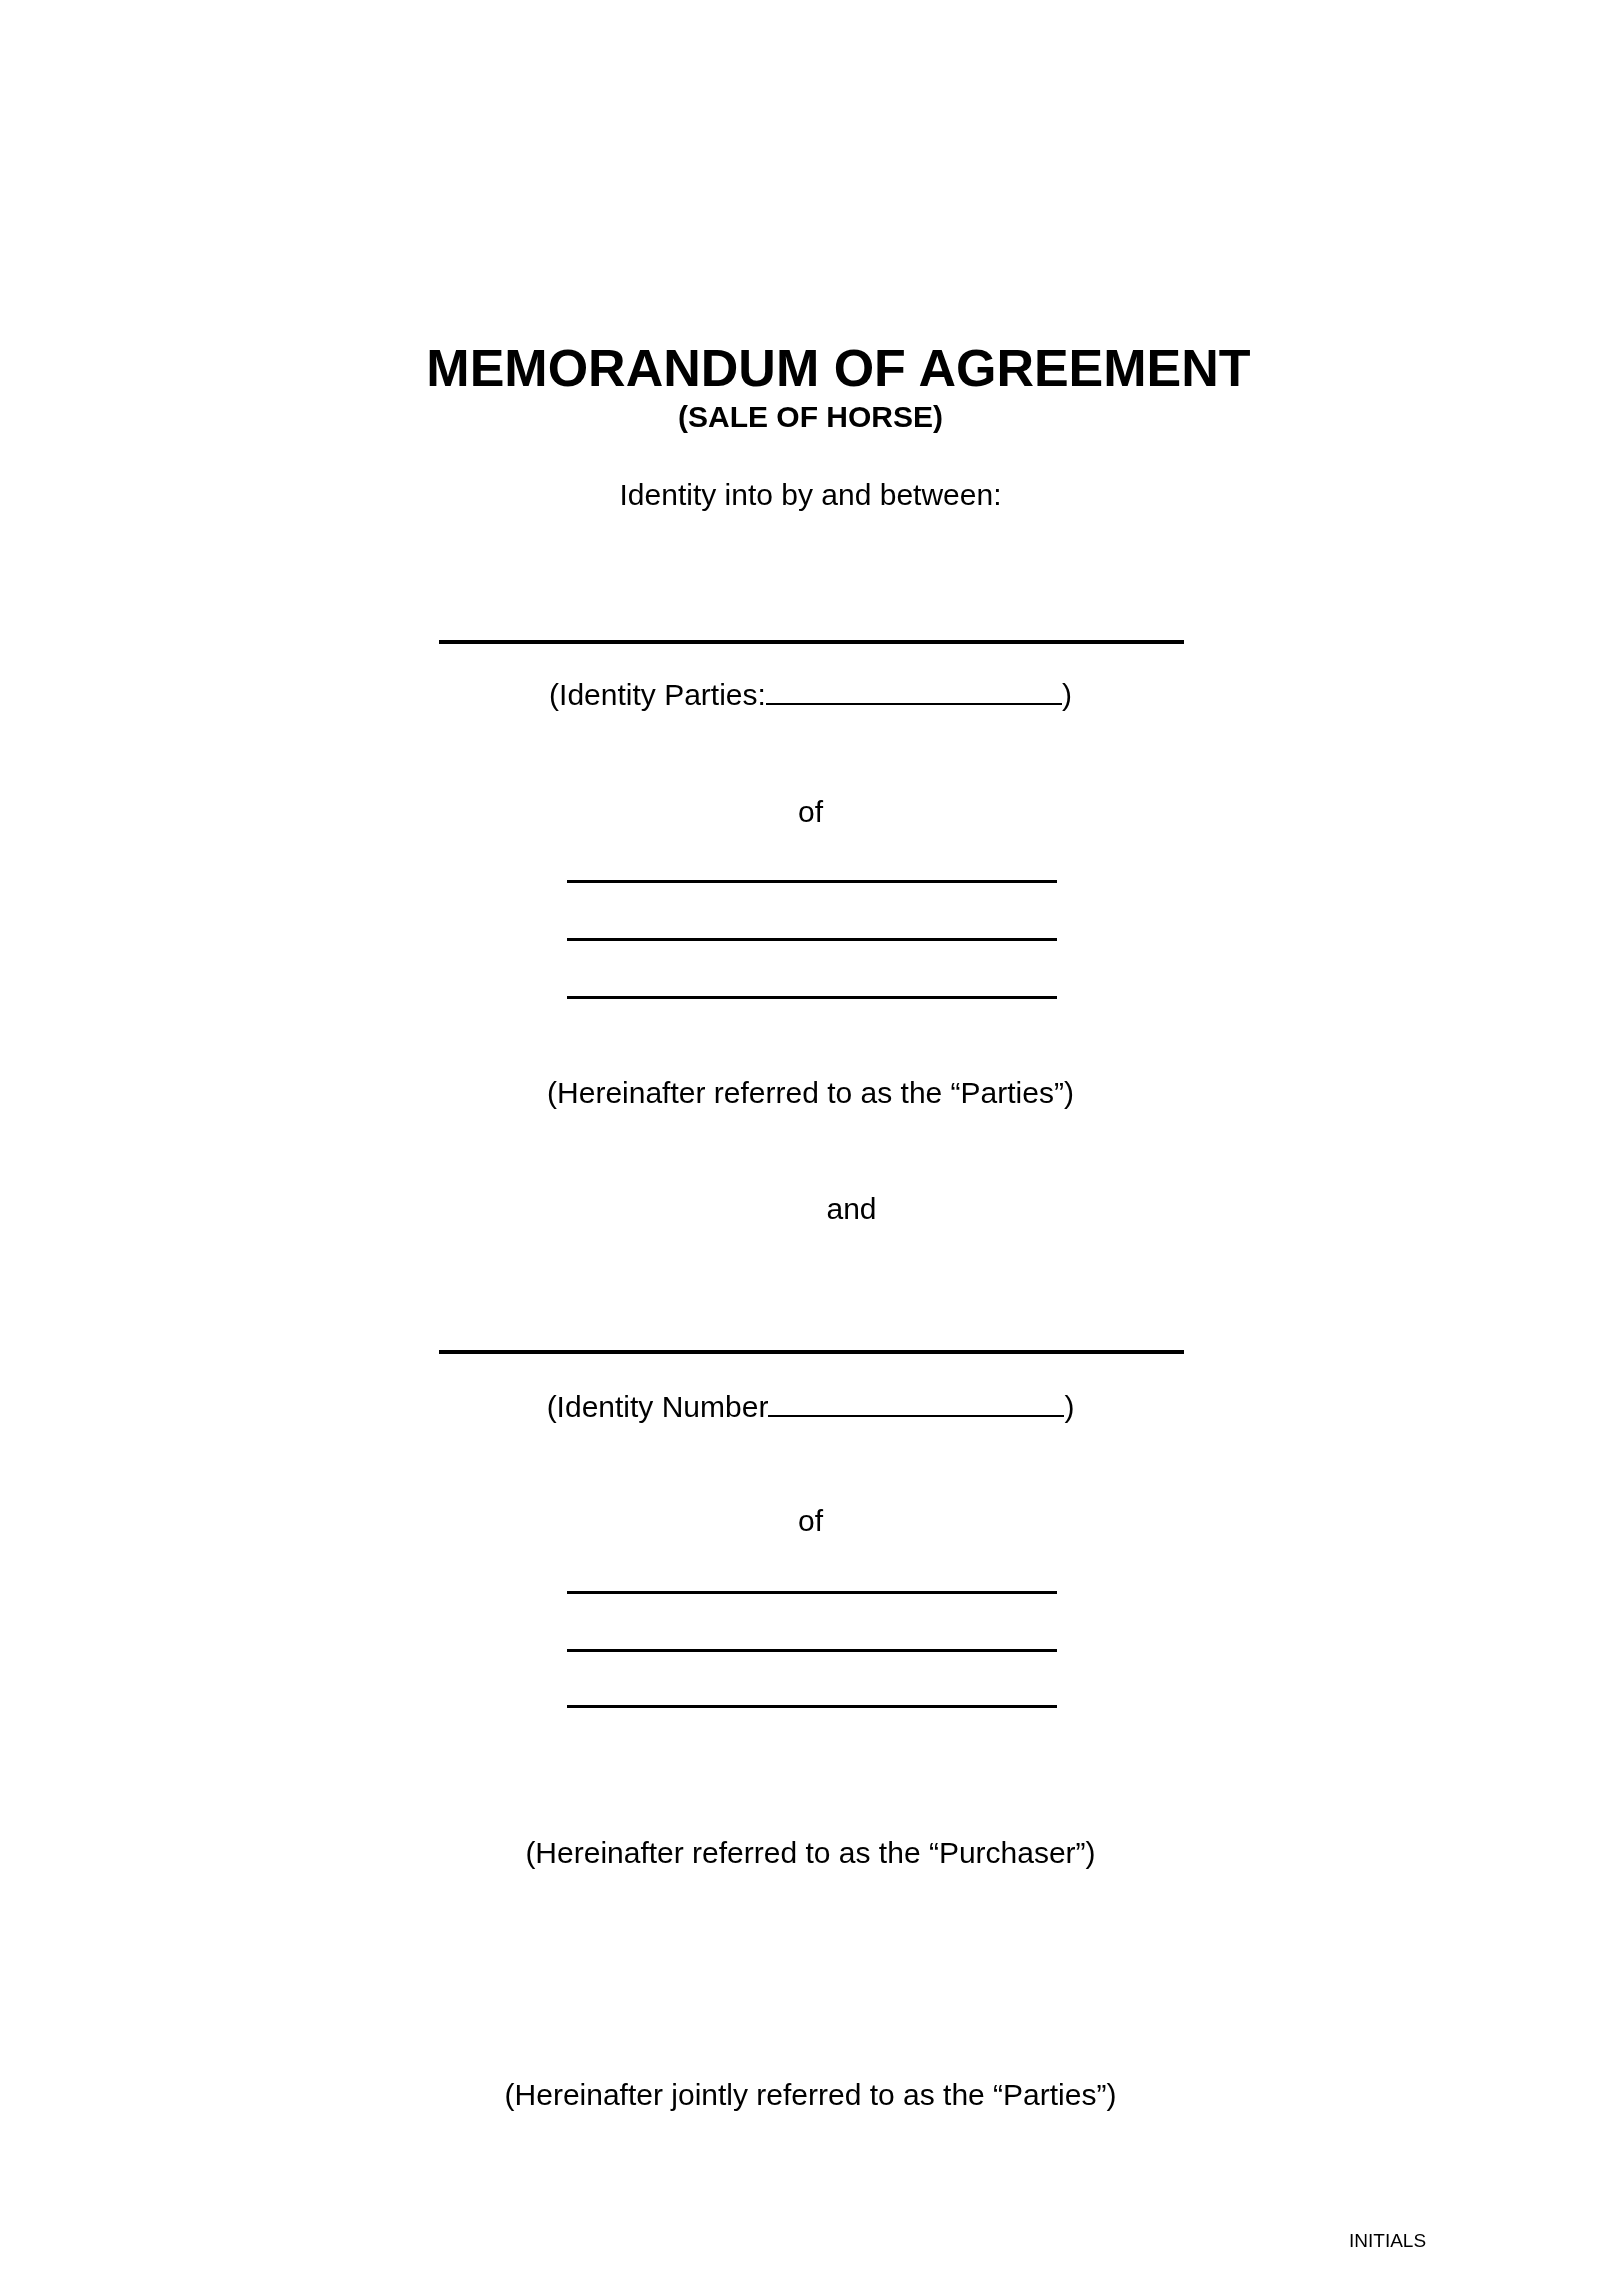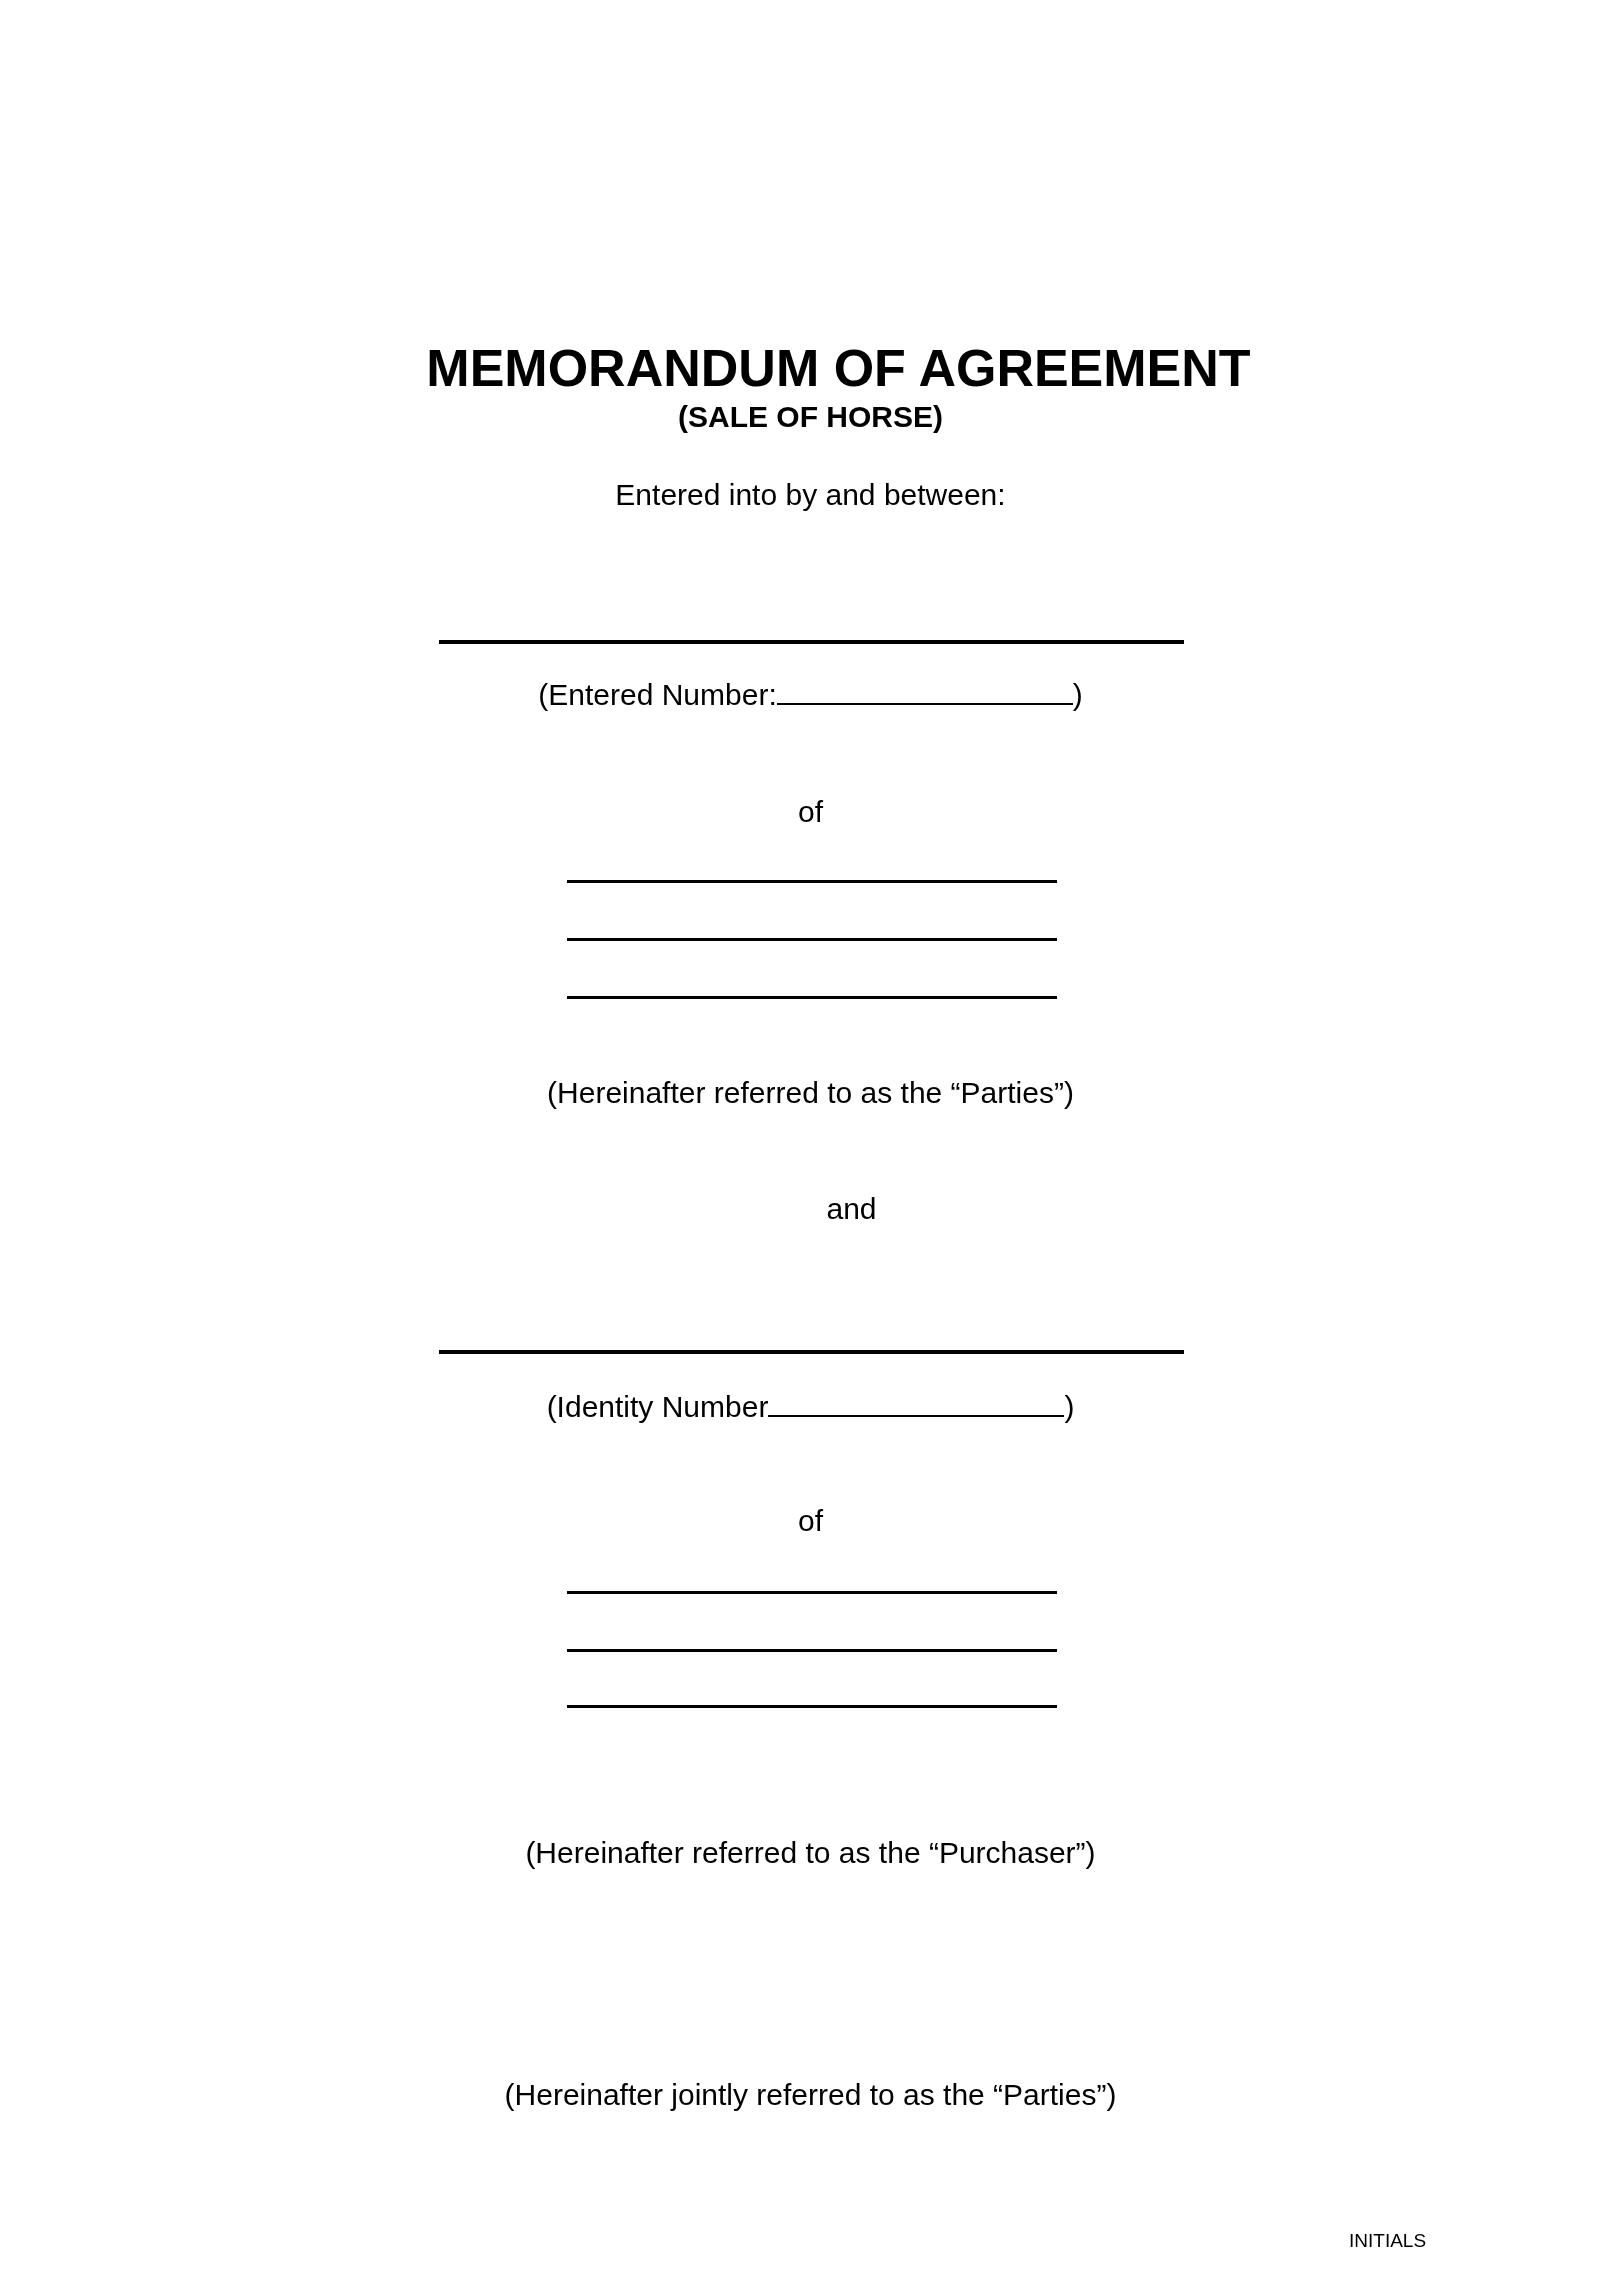--- a/index.html
+++ b/index.html
@@ -15,26 +15,26 @@
   .blank { display: inline-block; border-bottom: 2px solid #000; height: 1px; vertical-align: baseline; }
   .initials { position: absolute; font-family: Liberation Sans, sans-serif; font-size: 19px; line-height: 1; left: 1349px; top: 2231px; }
 </style>
 </head>
 <body>
 
 <div>
 
   <div class="abs title" style="top:342px;">MEMORANDUM OF AGREEMENT</div>
   <div class="abs subtitle" style="top:402px;">(SALE OF HORSE)</div>
-  <div class="abs body-text" style="top:480px;">Entered into by and between:</div>
+  <div class="abs body-text" style="top:480px;">Identity into by and between:</div>
 
   <div class="rule thick" style="left:439px; width:745px; top:640px;"></div>
 
   <div class="abs body-text" style="top:680px;">
-    <span>(Entered Number:</span><span class="blank" style="width:296px;"></span><span>)</span>
+    <span>(Identity Parties:</span><span class="blank" style="width:296px;"></span><span>)</span>
   </div>
 
   <div class="abs body-text" style="top:797px;">of</div>
 
   <div class="rule thin" style="left:567px; width:490px; top:880px;"></div>
   <div class="rule thin" style="left:567px; width:490px; top:938px;"></div>
   <div class="rule thin" style="left:567px; width:490px; top:996px;"></div>
 
   <div class="abs body-text" style="top:1078px;">(Hereinafter referred to as the “Parties”)</div>
 

